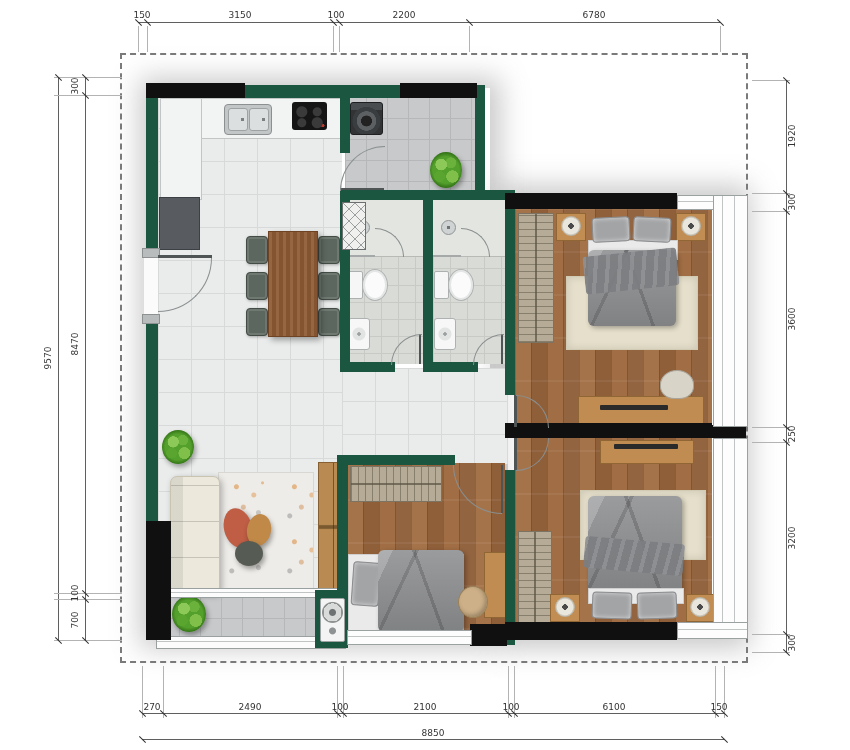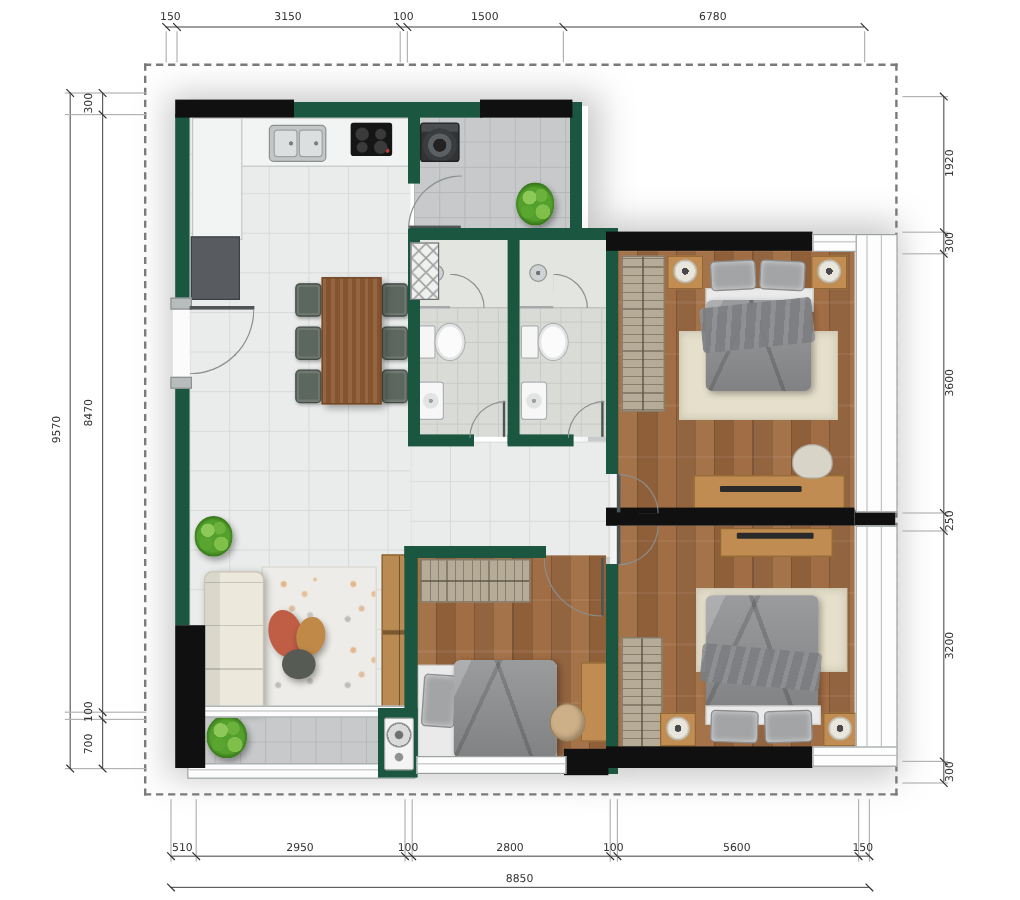--- a/index.html
+++ b/index.html
@@ -320,21 +320,21 @@
   <div class="ext" style="left:720px;top:26px;width:1px;height:26px;"></div>
   <div class="slash" style="left:134px;top:22px;"></div>
   <div class="slash" style="left:143px;top:22px;"></div>
   <div class="slash" style="left:329px;top:22px;"></div>
   <div class="slash" style="left:335px;top:22px;"></div>
   <div class="slash" style="left:465px;top:22px;"></div>
   <div class="slash" style="left:716px;top:22px;"></div>
   <div class="dim-label" style="left:124px;top:10px;width:36px;">150</div>
   <div class="dim-label" style="left:222px;top:10px;width:36px;">3150</div>
   <div class="dim-label" style="left:318px;top:10px;width:36px;">100</div>
-  <div class="dim-label" style="left:386px;top:10px;width:36px;">1500</div>
+  <div class="dim-label" style="left:386px;top:10px;width:36px;">2200</div>
   <div class="dim-label" style="left:576px;top:10px;width:36px;">6780</div>
 
   <div class="dimline" style="left:786px;top:80px;width:1px;height:572px;"></div>
   <div class="ext" style="left:752px;top:80px;width:38px;height:1px;"></div>
   <div class="ext" style="left:752px;top:193px;width:38px;height:1px;"></div>
   <div class="ext" style="left:752px;top:211px;width:38px;height:1px;"></div>
   <div class="ext" style="left:752px;top:427px;width:38px;height:1px;"></div>
   <div class="ext" style="left:752px;top:442px;width:38px;height:1px;"></div>
   <div class="ext" style="left:752px;top:634px;width:38px;height:1px;"></div>
   <div class="ext" style="left:752px;top:652px;width:38px;height:1px;"></div>
@@ -382,25 +382,25 @@
   <div class="ext" style="left:715px;top:666px;width:1px;height:52px;"></div>
   <div class="ext" style="left:724px;top:666px;width:1px;height:52px;"></div>
   <div class="slash" style="left:138px;top:713px;"></div>
   <div class="slash" style="left:159px;top:713px;"></div>
   <div class="slash" style="left:333px;top:713px;"></div>
   <div class="slash" style="left:339px;top:713px;"></div>
   <div class="slash" style="left:504px;top:713px;"></div>
   <div class="slash" style="left:510px;top:713px;"></div>
   <div class="slash" style="left:711px;top:713px;"></div>
   <div class="slash" style="left:720px;top:713px;"></div>
-  <div class="dim-label" style="left:134px;top:702px;width:36px;">510</div>
-  <div class="dim-label" style="left:232px;top:702px;width:36px;">2950</div>
+  <div class="dim-label" style="left:134px;top:702px;width:36px;">270</div>
+  <div class="dim-label" style="left:232px;top:702px;width:36px;">2490</div>
   <div class="dim-label" style="left:322px;top:702px;width:36px;">100</div>
-  <div class="dim-label" style="left:407px;top:702px;width:36px;">2800</div>
+  <div class="dim-label" style="left:407px;top:702px;width:36px;">2100</div>
   <div class="dim-label" style="left:493px;top:702px;width:36px;">100</div>
-  <div class="dim-label" style="left:596px;top:702px;width:36px;">5600</div>
+  <div class="dim-label" style="left:596px;top:702px;width:36px;">6100</div>
   <div class="dim-label" style="left:701px;top:702px;width:36px;">150</div>
   <div class="dimline" style="left:142px;top:739px;width:582px;height:1px;"></div>
   <div class="slash" style="left:138px;top:739px;"></div>
   <div class="slash" style="left:720px;top:739px;"></div>
   <div class="dim-label" style="left:408px;top:728px;width:50px;">8850</div>
 
 </div>
 
 </body></html>

